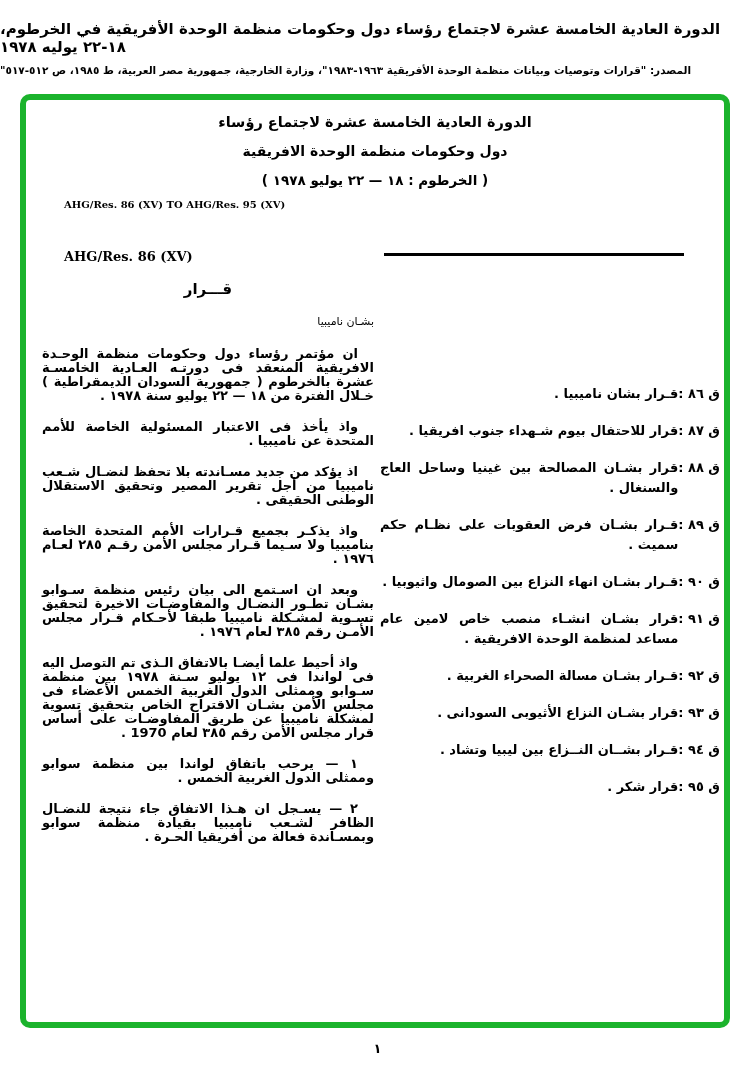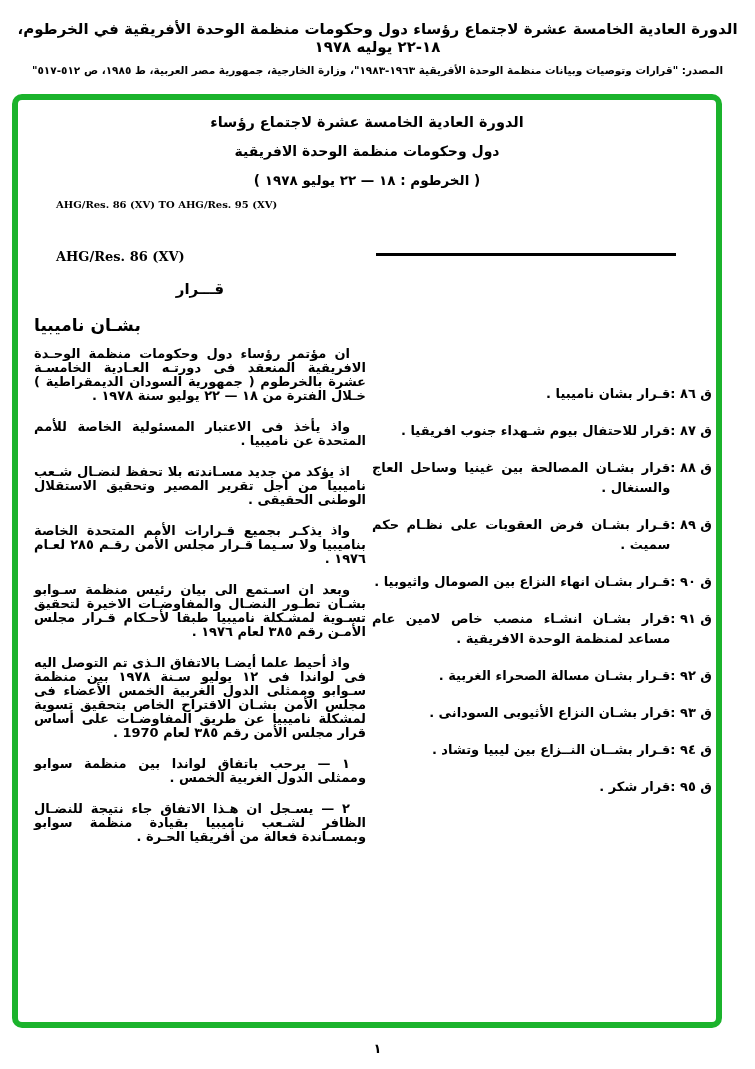--- a/index.html
+++ b/index.html
@@ -1,38 +1,38 @@
 <!DOCTYPE html>
 <html lang="ar"><head>
 <meta charset="utf-8">
 <style>
   html,body{margin:0;padding:0;background:#e8e8e8;}
   .page{position:relative;width:755px;height:1069px;background:#ffffff;margin:0 auto;
         font-family:"DejaVu Sans",sans-serif;color:#000;overflow:hidden;}
   
-  .hdr{position:absolute;top:20px;left:0;width:755px;text-align:center;direction:rtl;}
+  .hdr{position:absolute;top:20px;left:0;width:755px;text-align:left;direction:rtl;}
   .hdr-line1{font-size:15px;font-weight:bold;letter-spacing:0;}
   .hdr-line2{font-size:10.5px;font-weight:bold;margin-top:8px;}
   
-  .green-box{position:absolute;left:12px;top:94px;width:710px;height:934px;
+  .green-box{position:absolute;left:20px;top:94px;width:710px;height:934px;
              box-sizing:border-box;border:6px solid #1bb32c;border-radius:10px;background:#fff;}
   .box-title{position:absolute;top:14px;left:0;width:698px;text-align:center;direction:rtl;
              font-weight:bold;}
   .box-title .t1{font-size:14.5px;margin-bottom:13px;}
   .box-title .t2{font-size:14px;margin-bottom:13px;}
   .box-title .t3{font-size:13.5px;}
   .ref-range{position:absolute;top:99px;left:38px;font-family:"DejaVu Serif",serif;
              font-weight:bold;font-size:10px;white-space:nowrap;}
   .ref-current{position:absolute;top:149px;left:38px;font-family:"DejaVu Serif",serif;
                font-weight:bold;font-size:13px;white-space:nowrap;}
   .rule{position:absolute;top:153px;left:358px;width:300px;height:3px;background:#000;}
   .res-heading{position:absolute;top:180px;left:16px;width:332px;text-align:center;
                direction:rtl;font-weight:bold;font-size:15px;}
-  .res-subheading{position:absolute;top:215px;left:16px;width:332px;text-align:left;
-                  direction:rtl;font-weight:bold;font-size:17px;}
+  .res-subheading{position:absolute;top:215px;left:16px;width:332px;text-align:right;
+                  direction:rtl;font-weight:normal;font-size:11px;}
   .col-left{position:absolute;top:247px;left:16px;width:332px;direction:rtl;}
   .col-left p{margin:0 0 17px 0;font-size:13px;font-weight:bold;line-height:14px;
               text-align:justify;text-indent:16px;}
   .col-right{position:absolute;top:284px;left:354px;width:340px;direction:rtl;}
   .toc-item{display:flex;direction:rtl;margin-bottom:17px;font-weight:bold;font-size:13px;
             line-height:20px;}
   .toc-label{flex:none;white-space:nowrap;}
   .toc-text{flex:1;text-align:justify;}
   .page-num{position:absolute;top:1041px;left:0;width:755px;text-align:center;
             font-size:13px;font-weight:bold;}

